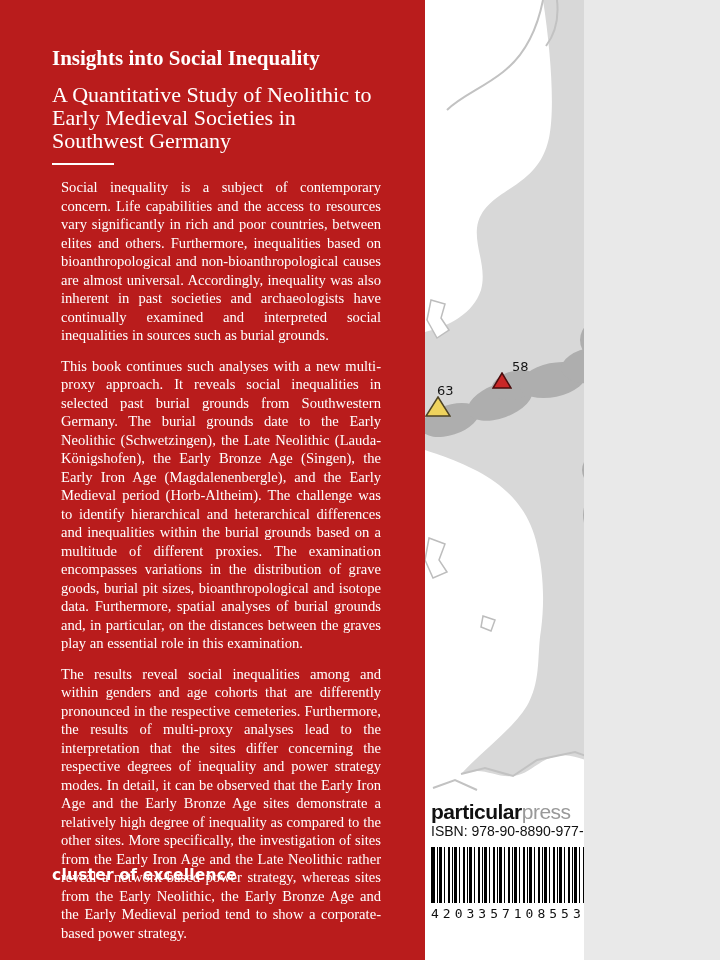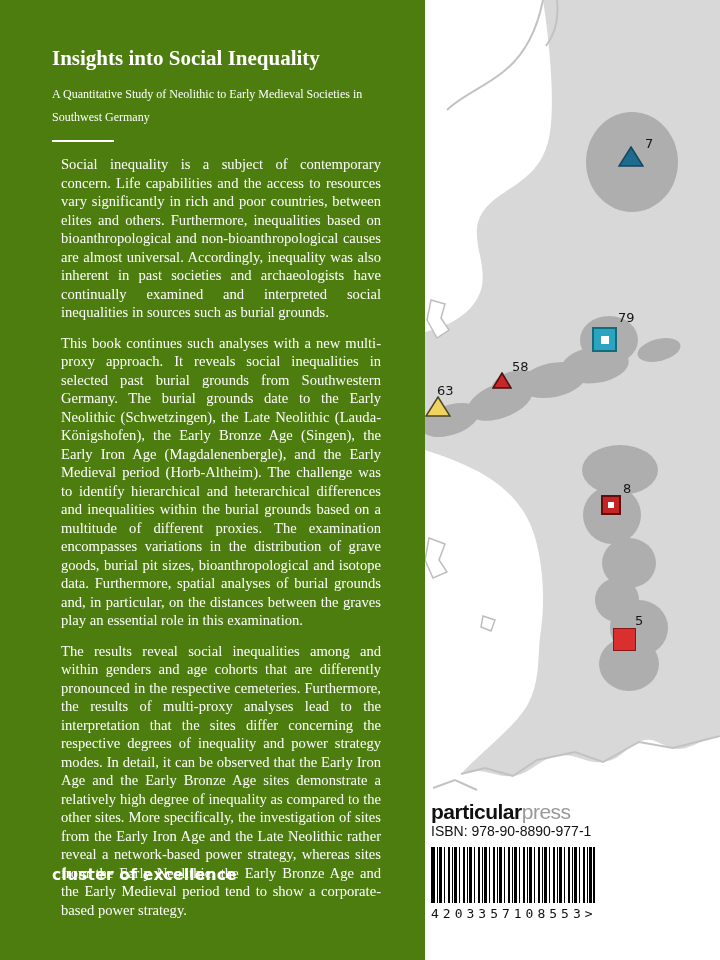--- a/index.html
+++ b/index.html
@@ -1,23 +1,23 @@
 <!DOCTYPE html>
 <html><head>
 <meta charset="utf-8">
 <style>
   html,body{margin:0;padding:0;background:#e9e9e9;}
   .page{
-    position:relative;width:720px;height:960px;overflow:hidden;
-    background:#4d7c0f;font-family:"Liberation Serif",serif;
+    position:relative;width:584px;height:960px;overflow:hidden;
+    background:#b91c1c;font-family:"Liberation Serif",serif;
   }
   
   .left-col{position:absolute;left:52px;top:46px;width:338px;color:#ffffff;}
   .title{font-size:21px;font-weight:700;margin:0 0 12px;line-height:1.2;}
-  .subtitle{font-size:12px;font-weight:400;line-height:23px;margin:0 0 11px;}
+  .subtitle{font-size:22px;font-weight:400;line-height:23px;margin:0 0 11px;}
   .divider{width:62px;height:2px;background:#ffffff;margin:0 0 13px;}
   .blurb{font-size:14.6px;line-height:18.5px;text-align:justify;margin:0 9px 12px;}
   .roots{position:absolute;left:52px;top:846px;color:#ffffff;font-family:"DejaVu Sans",sans-serif;}
   .roots-word{font-size:45px;font-weight:800;letter-spacing:1px;line-height:1;}
   .roots-tagline{font-size:15.5px;font-weight:700;margin-top:20px;letter-spacing:.2px;}
   
   .map-strip{position:absolute;left:425px;top:0;width:295px;height:960px;background:#ffffff;}
   .map-svg{position:absolute;left:0;top:0;display:block;}
   .marker{position:absolute;}
   .m-label{

